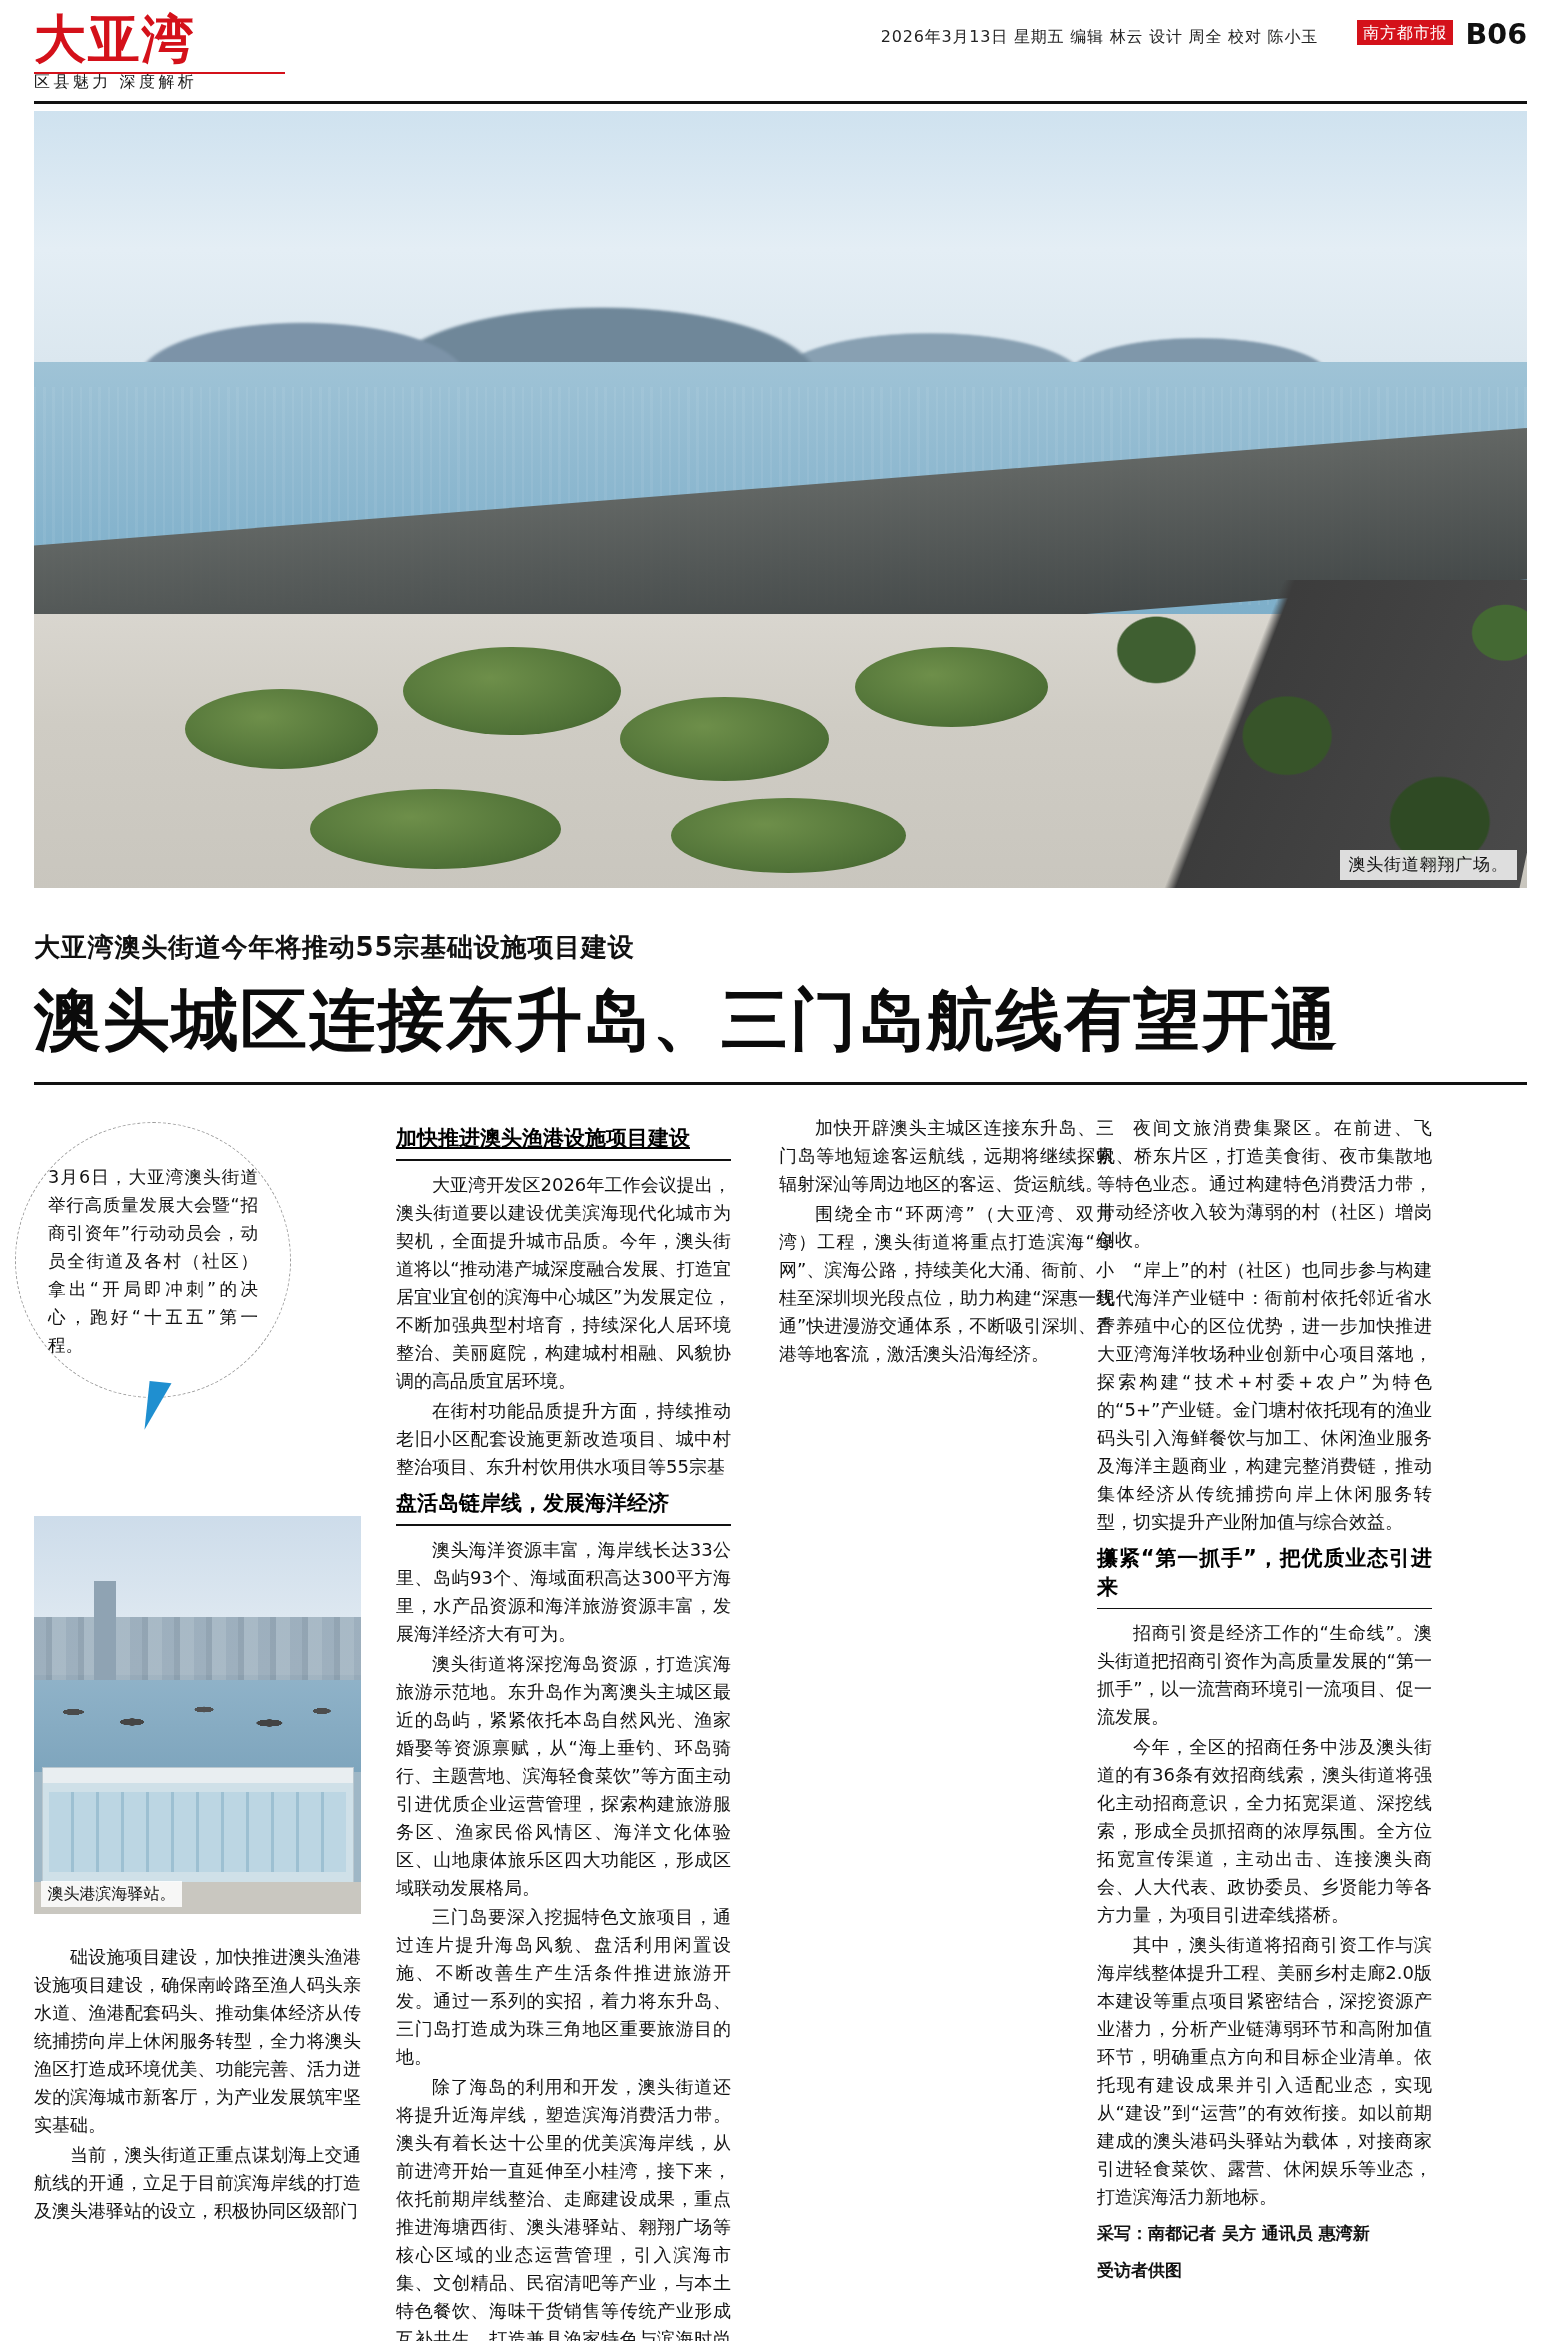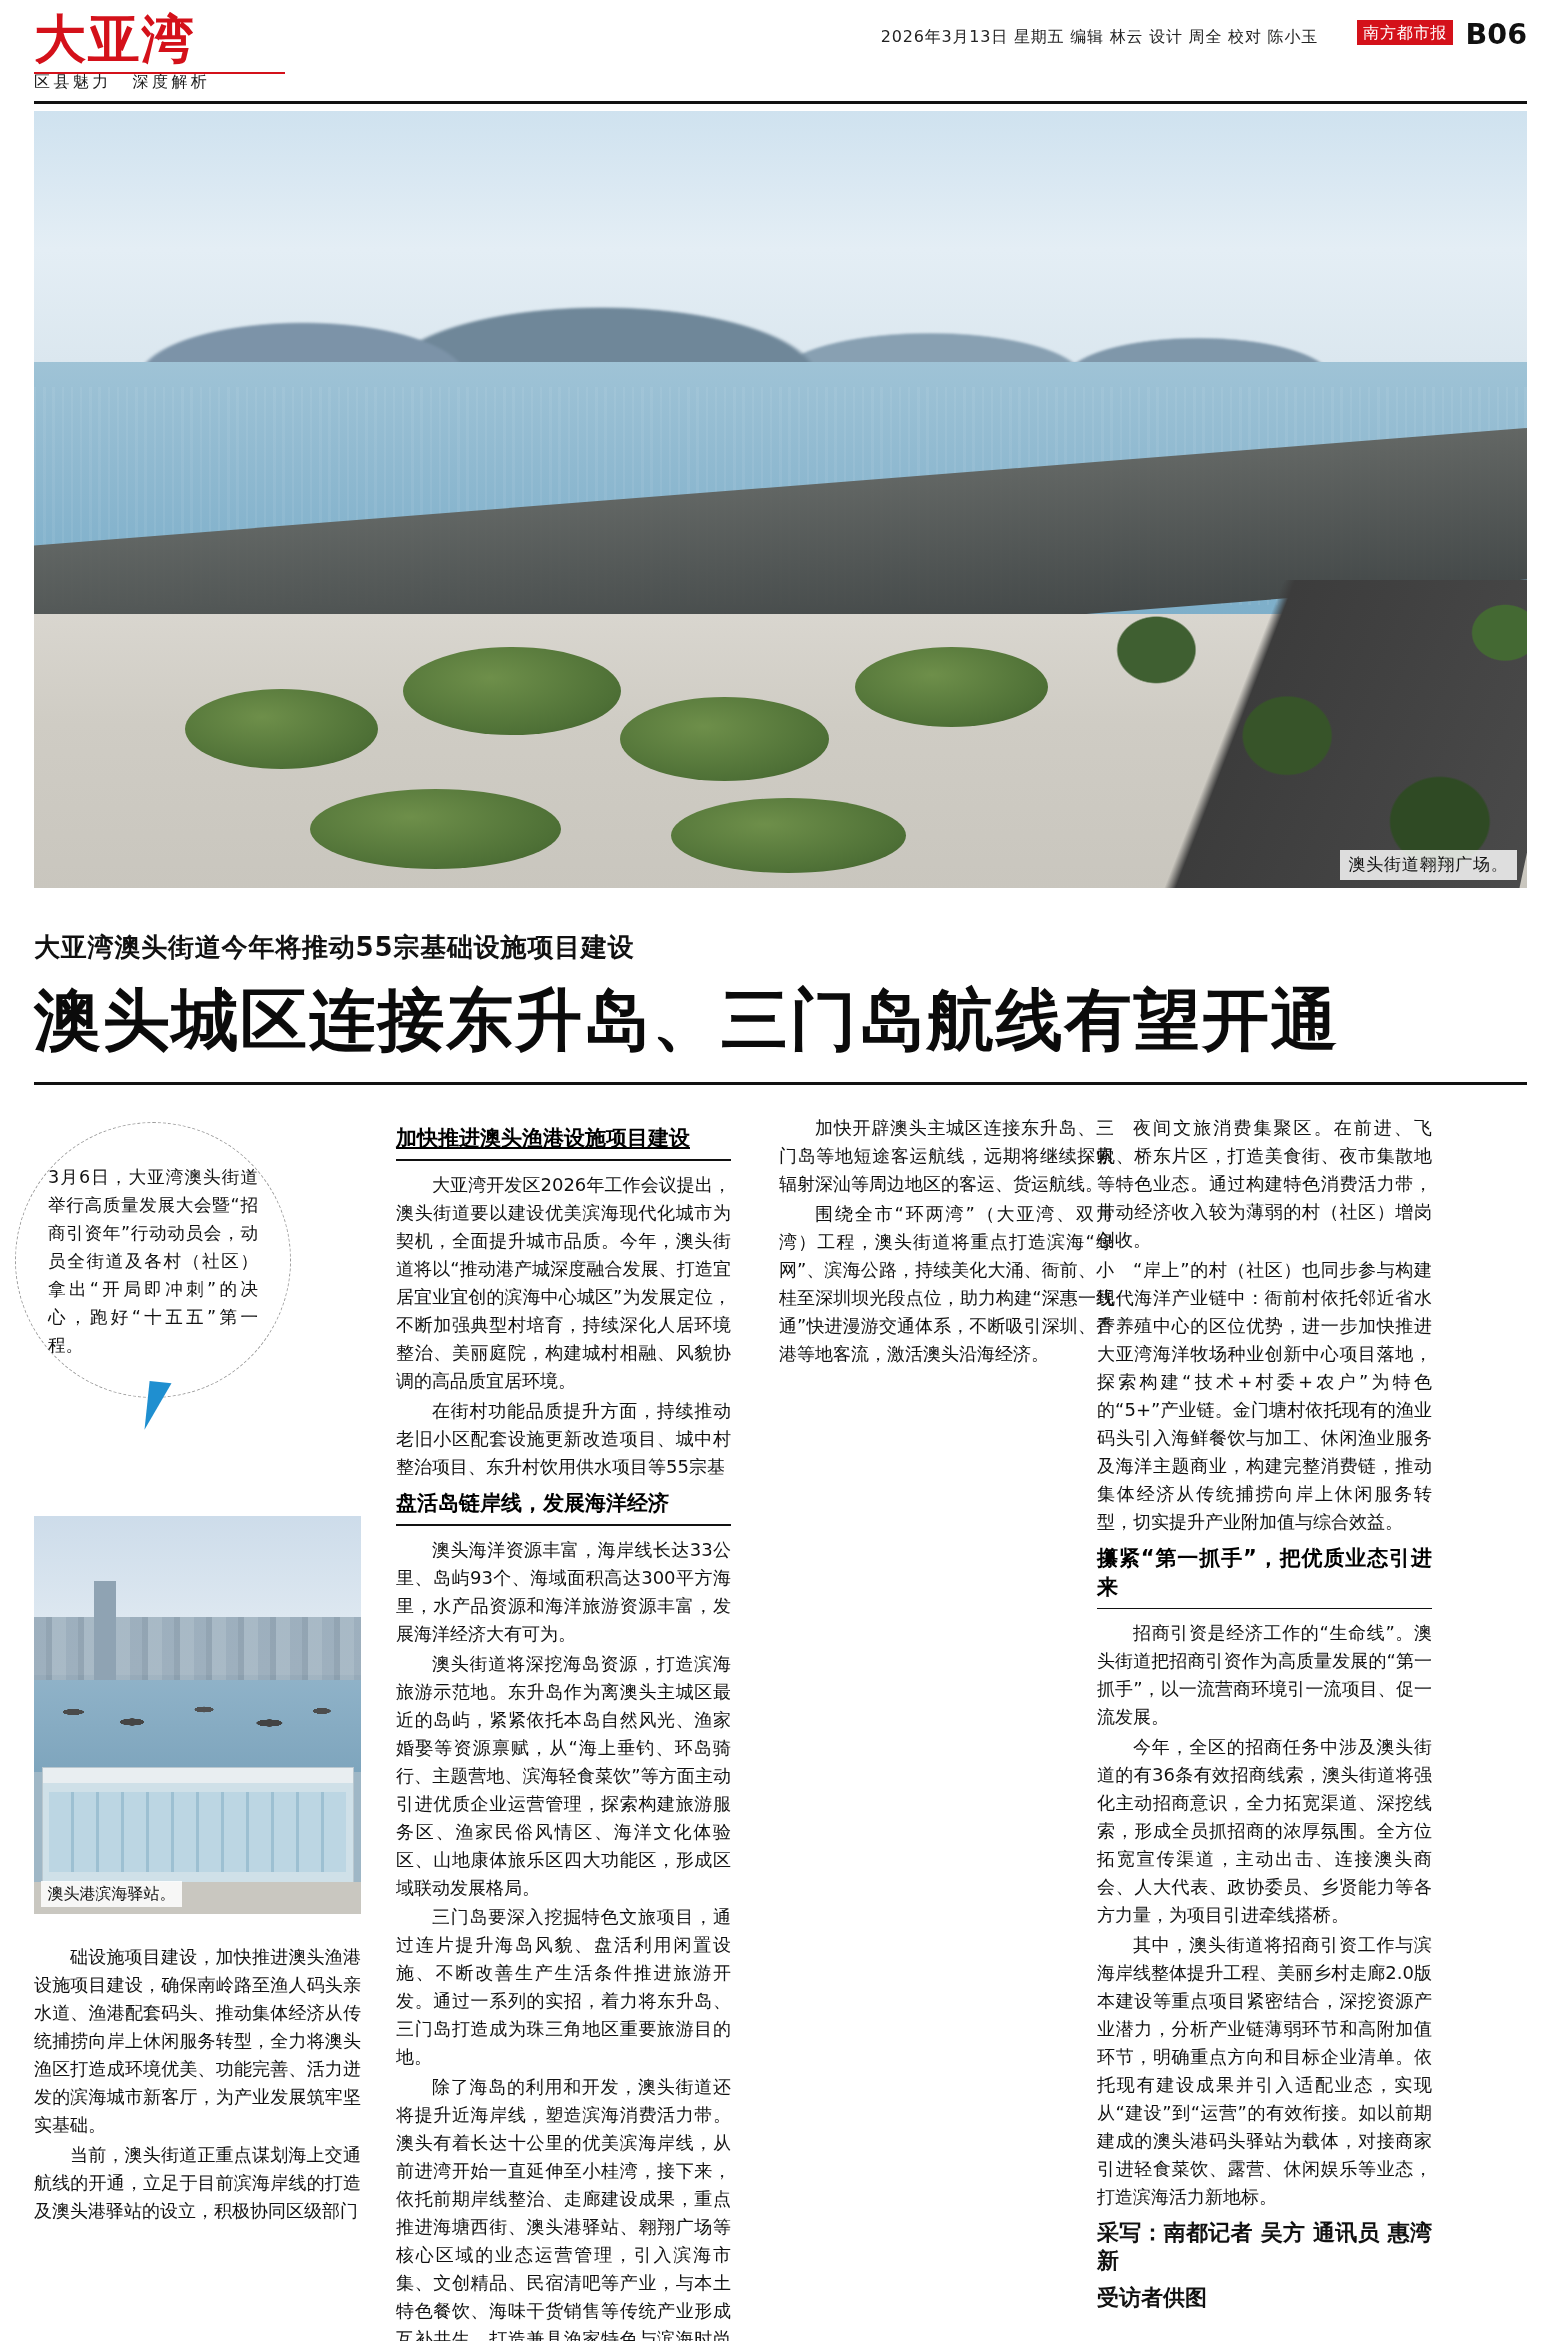--- a/index.html
+++ b/index.html
@@ -43,21 +43,21 @@
     font-weight: bold;
     font-size: 52px;
     line-height: 55px;
     color: #d4111a;
     letter-spacing: 1.7px;
   }
   .logo-sub {
     margin-top: 5px;
     display: flex;
     align-items: center;
-    gap: 21px;
+    gap: 8px;
     font-family: "DejaVu Sans", sans-serif;
     font-size: 16px;
     letter-spacing: 3.4px;
     color: #1a1a1a;
   }
   .logo-rule {
     position: absolute;
     left: 0;
     top: 60px;
     width: 251px;
@@ -326,21 +326,21 @@
   .col1-text {
     position: absolute;
     left: 0;
     top: 829px;
     width: 327px;
   }
   .byline {
     margin-top: 8.4px;
     font-family: "DejaVu Sans", sans-serif;
     font-weight: bold;
-    font-size: 22px;
+    font-size: 17px;
     line-height: 28px;
     text-indent: 0;
   }
 </style>
 </head>
 <body>
 
 <div class="page">
 
   <div class="masthead">

